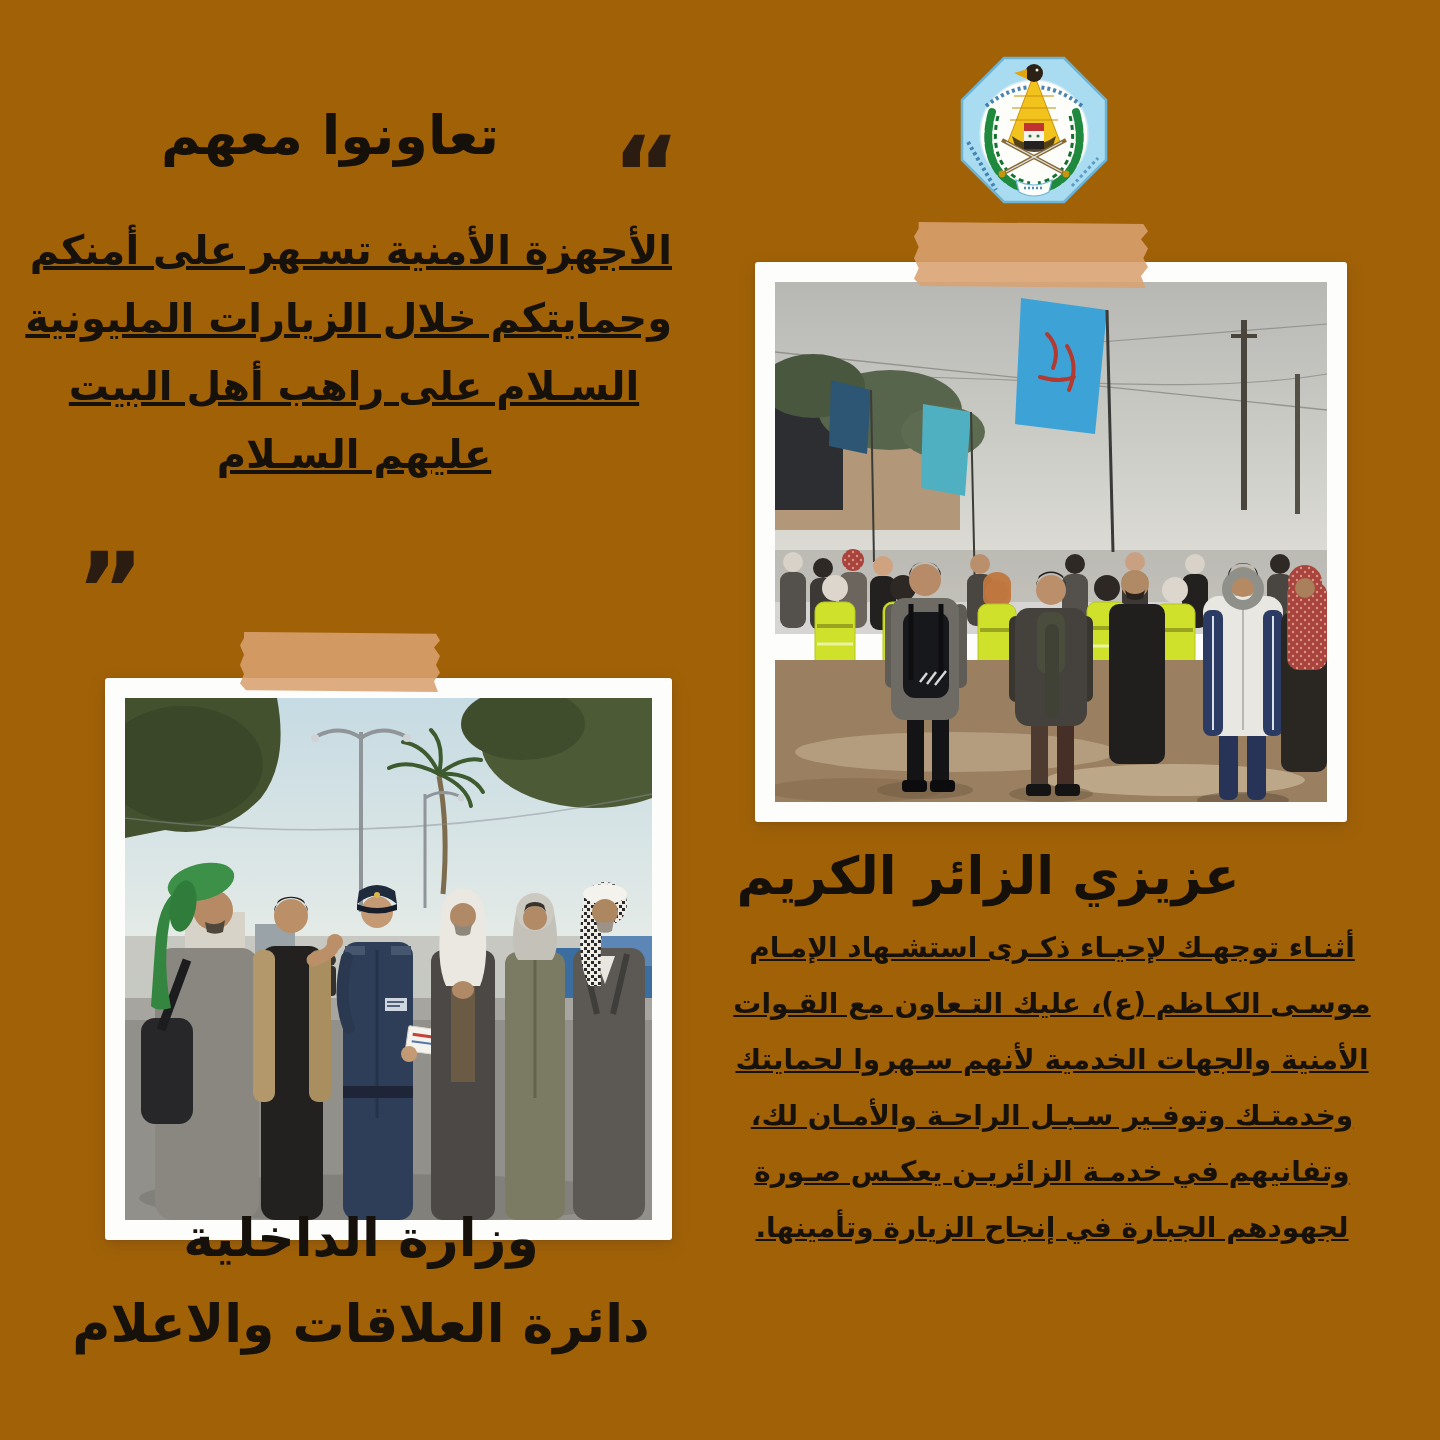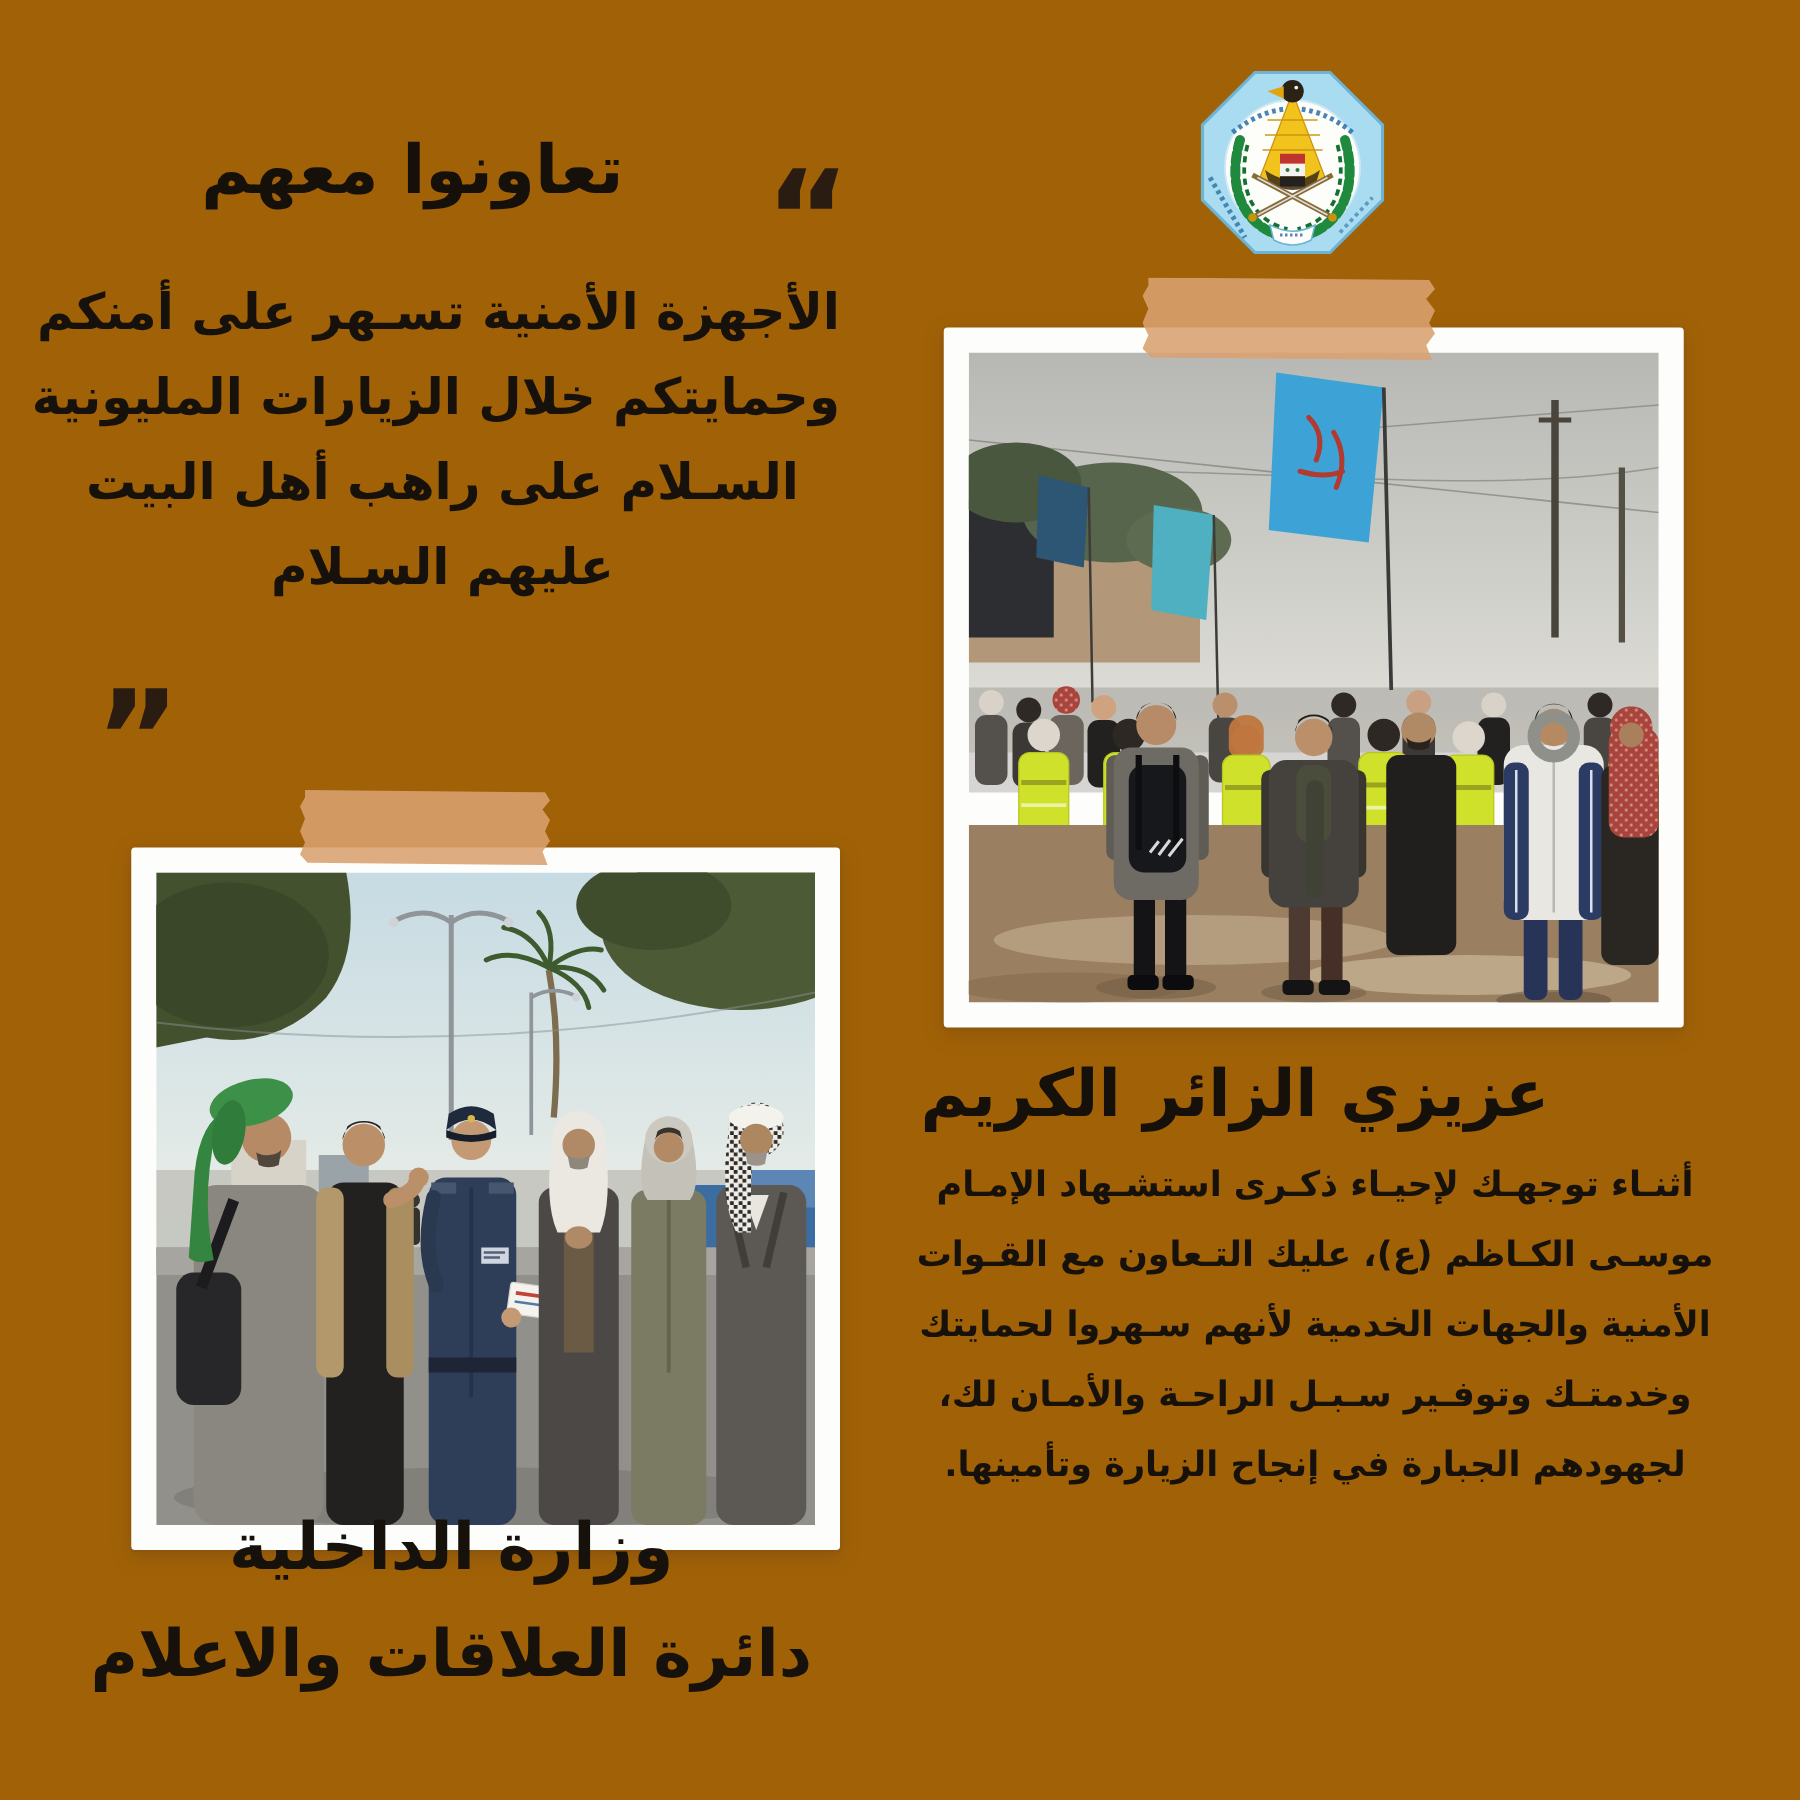--- a/index.html
+++ b/index.html
@@ -15,21 +15,21 @@
     font-weight:700; text-align:center; white-space:nowrap;
     color:#16100b; letter-spacing:-1px;
   }
   .intro-heading{left:60px; top:104px; width:540px; font-size:54px;}
   .quote{
     font-weight:700; color:#2b1c12; line-height:1; user-select:none;
     font-size:104px;
   }
   .quote-open{left:612px; top:122px;}
   .quote-close{left:76px; top:538px;}
-  .para{font-weight:700; text-align:center; color:#17110c;}
+  .para{font-weight:700; text-align:center; color:#17110c;text-decoration:underline;}
   .para .ln{white-space:nowrap;}
   .intro-para{left:36px; top:216px; width:636px; font-size:40px; line-height:68px;}
   .visitor-heading{left:688px; top:846px; width:600px; font-size:52px;}
   .visitor-para{left:678px; top:920px; width:748px; font-size:28px; line-height:56px;}
   .footer-block{left:55px; top:1208px; width:612px; font-size:52px; font-weight:700; text-align:center;}
   .footer-block .ln{white-space:nowrap;}
   .footer-block .ln + .ln{margin-top:26px;}
   .emblem-box{left:952px; top:46px; width:164px; height:168px;}
   .polaroid{
     background:#fdfdfb; border-radius:3px;
@@ -393,20 +393,21 @@
 
   <div class="abs tape tape-right"></div>
   <div class="abs tape tape-left"></div>
 
   <div class="abs heading visitor-heading ar">عزيزي الزائر الكريم</div>
   <div class="abs para visitor-para ar">
     <div class="ln">أثنـاء توجهـك لإحيـاء ذكـرى استشـهاد الإمـام</div>
     <div class="ln">موسـى الكـاظم (ع)، عليك التـعاون مع القـوات</div>
     <div class="ln">الأمنية والجهات الخدمية لأنهم سـهروا لحمايتك</div>
     <div class="ln">وخدمتـك وتوفـير سـبـل الراحـة والأمـان لك،</div>
+    <div class="ln">وتفانيهم في خدمـة الزائريـن يعكـس صـورة</div>
     <div class="ln">لجهودهم الجبارة في إنجاح الزيارة وتأمينها.</div>
   </div>
 
   <div class="abs footer-block ar">
     <div class="ln">وزارة الداخلية</div>
     <div class="ln">دائرة العلاقات والاعلام</div>
   </div>
 
 </div>
 

